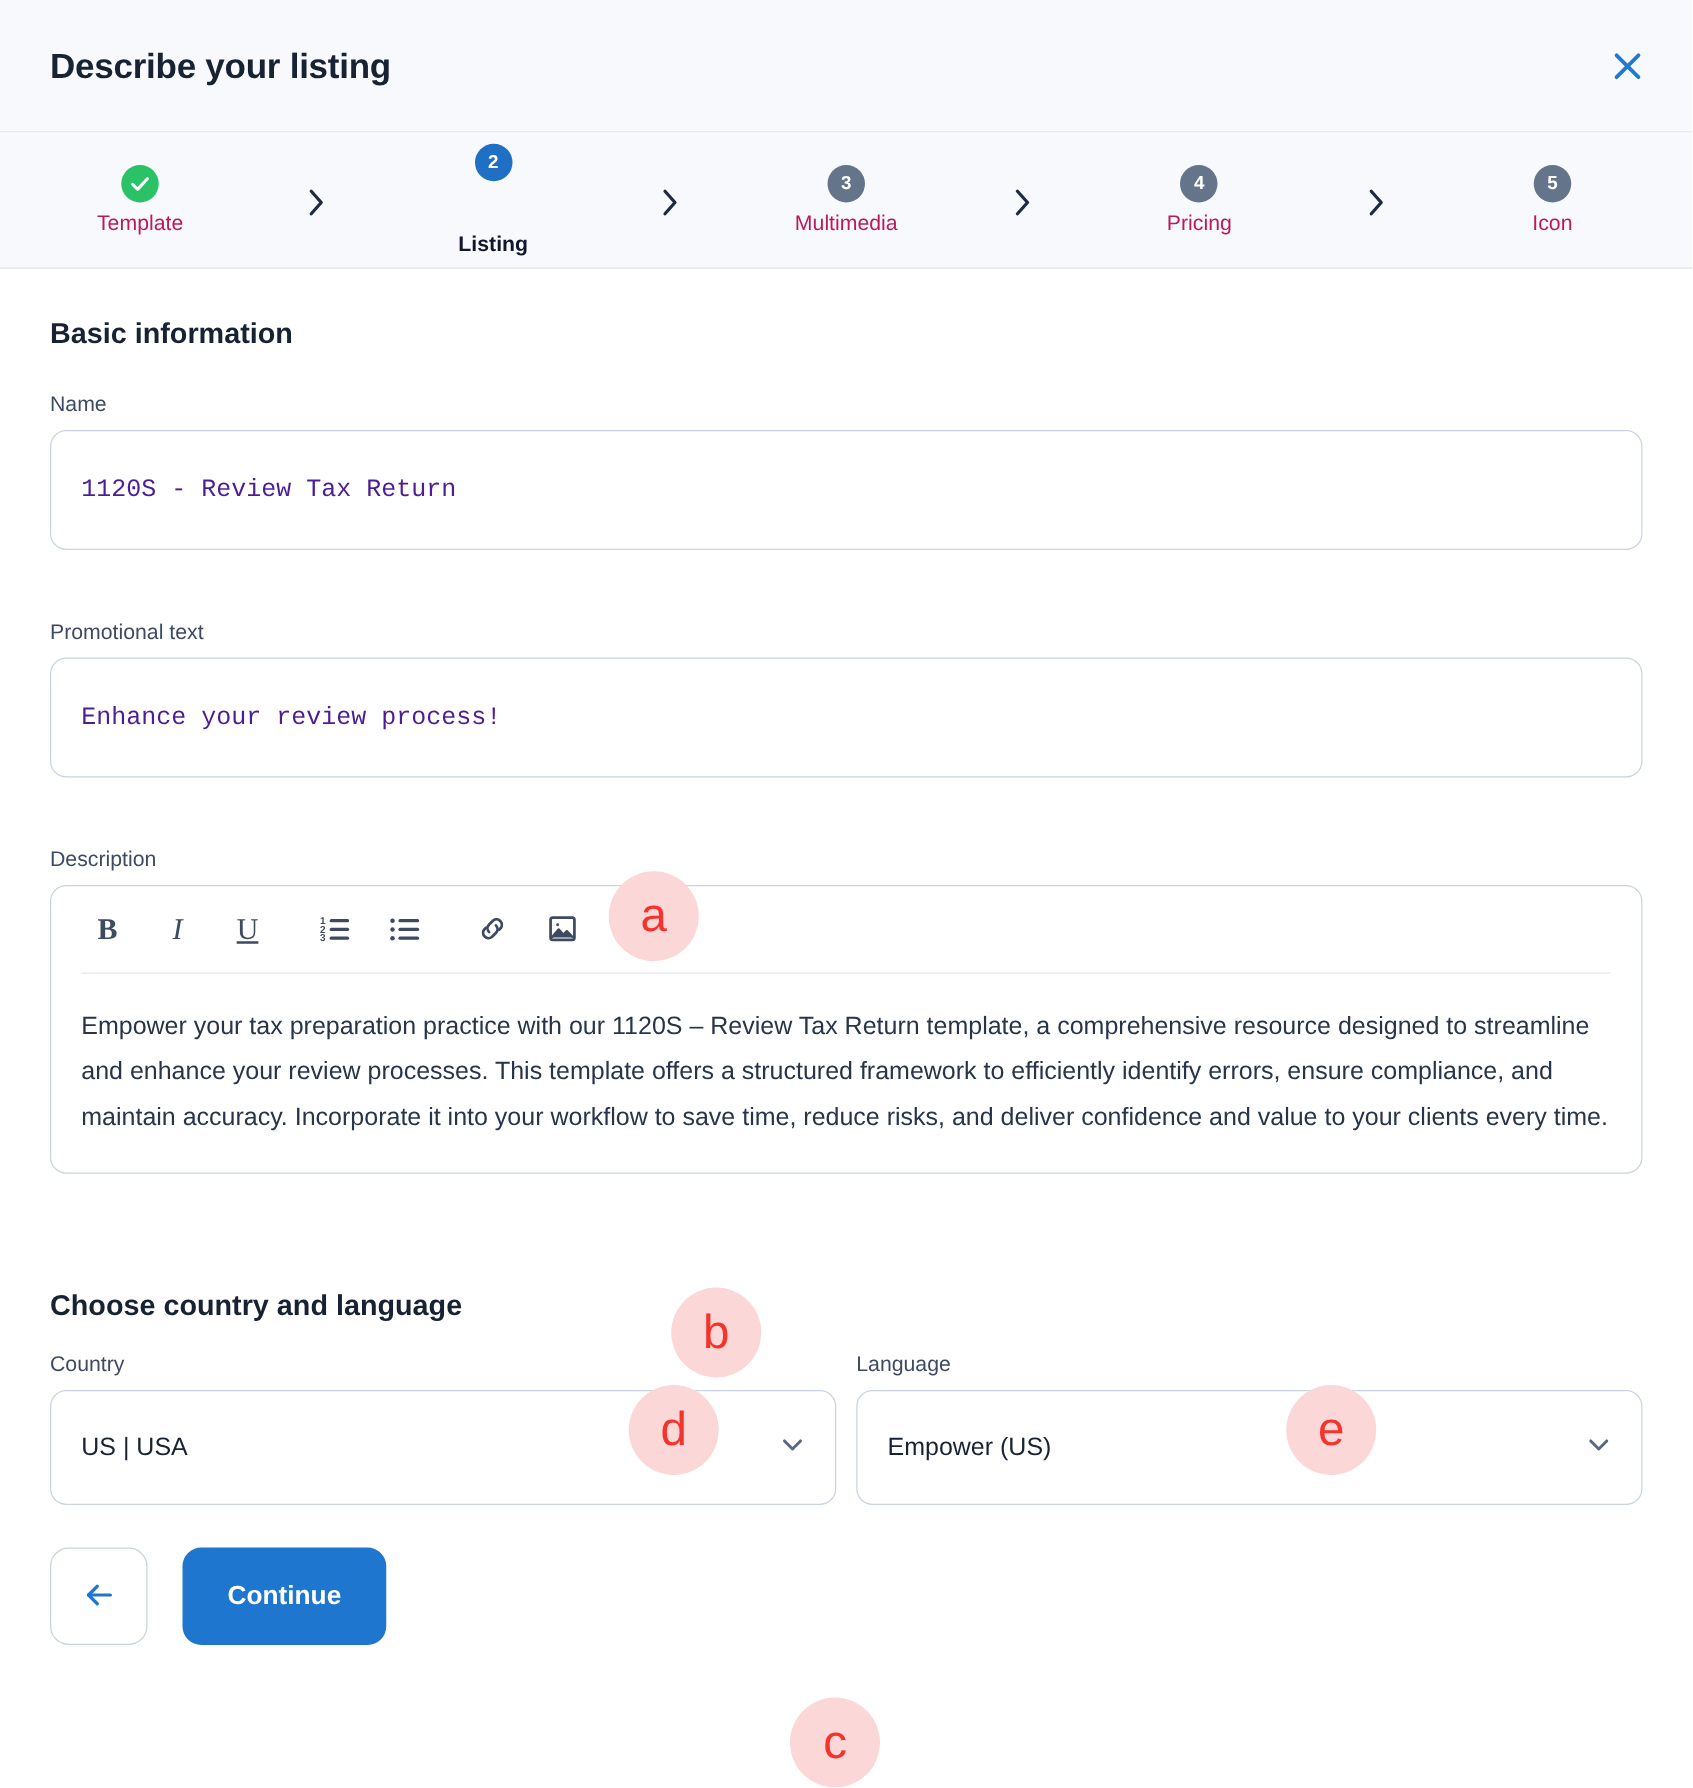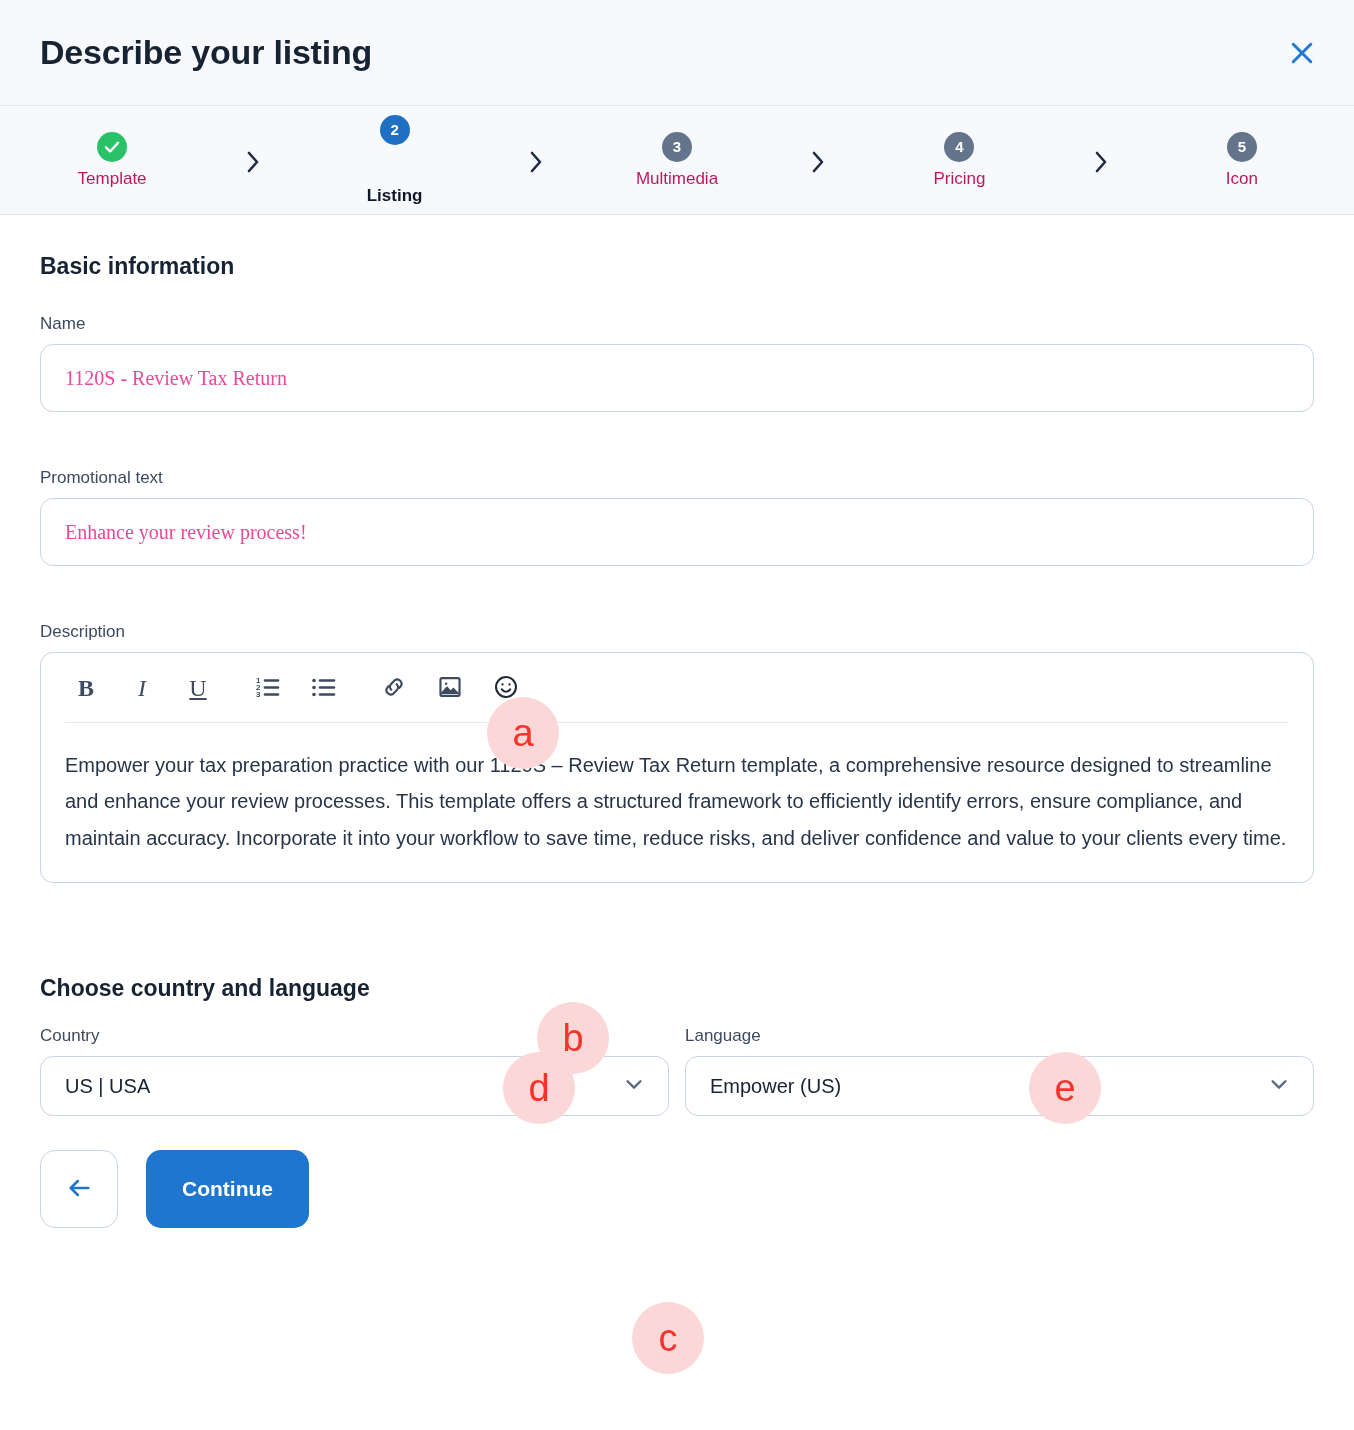--- a/index.html
+++ b/index.html
@@ -17,21 +17,21 @@
   .modal-header {
     height: 106px;
     background: #f7f9fc;
     border-bottom: 1px solid #e1e7ef;
     display: flex;
     align-items: center;
     justify-content: space-between;
     padding: 0 28px 0 40px;
   }
   .modal-title {
-    font-size: 34px;
+    font-size: 28px;
     font-weight: bold;
     color: #172233;
     letter-spacing: -0.2px;
   }
   .close-btn {
     width: 48px; height: 48px;
     display: flex; align-items: center; justify-content: center;
     cursor: pointer;
     background: transparent; border: none; padding: 0;
   }
@@ -88,27 +88,27 @@
   .field-label {
     font-size: 17px;
     color: #3e4a61;
     margin-bottom: 10px;
     display: block;
   }
   .field-group { position: relative; margin-bottom: 56px; }
 
   .text-input {
     width: 100%;
-    height: 68px;
+    height: 96px;
     border: 1px solid #c9d4e2;
     border-radius: 13px;
     background: #ffffff;
-    font-family: Liberation Serif, serif;
+    font-family: Liberation Mono, monospace;
     font-size: 20px;
-    color: #ec4899;
+    color: #4c1d95;
     padding: 0 24px;
     outline: none;
   }
 
   
   .editor {
     width: 100%;
     border: 1px solid #c9d4e2;
     border-radius: 13px;
     background: #ffffff;
@@ -155,21 +155,21 @@
 
   
   .two-col {
     display: flex;
     gap: 16px;
   }
   .col { flex: 1; position: relative; }
   .select-wrap { position: relative; }
   .select-box {
     width: 100%;
-    height: 60px;
+    height: 92px;
     border: 1px solid #c9d4e2;
     border-radius: 13px;
     background: #ffffff;
     display: flex;
     align-items: center;
     padding: 0 24px;
     font-size: 20px;
     color: #172233;
     cursor: pointer;
   }

